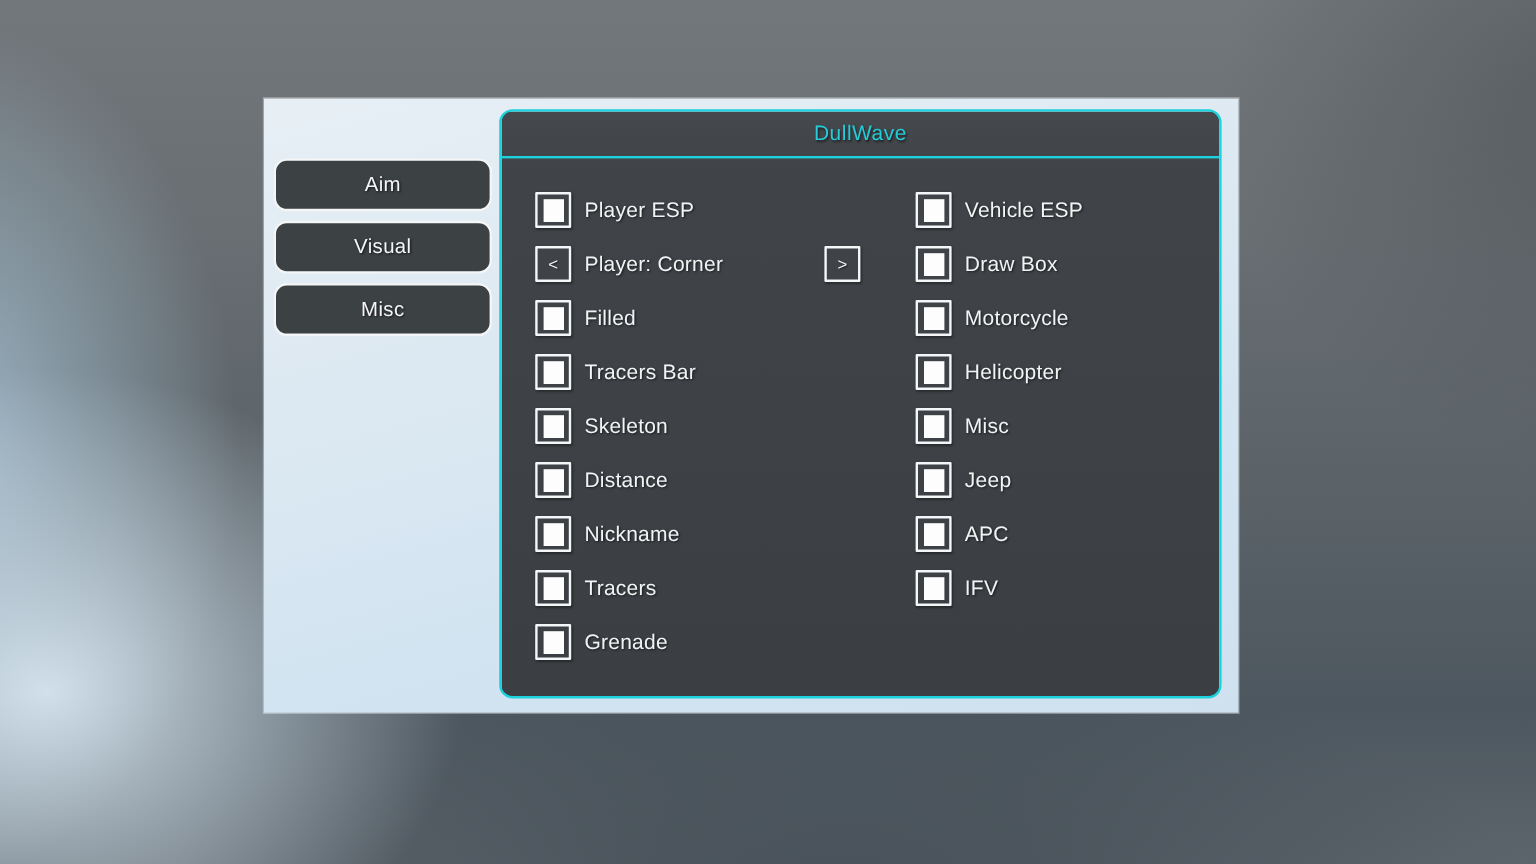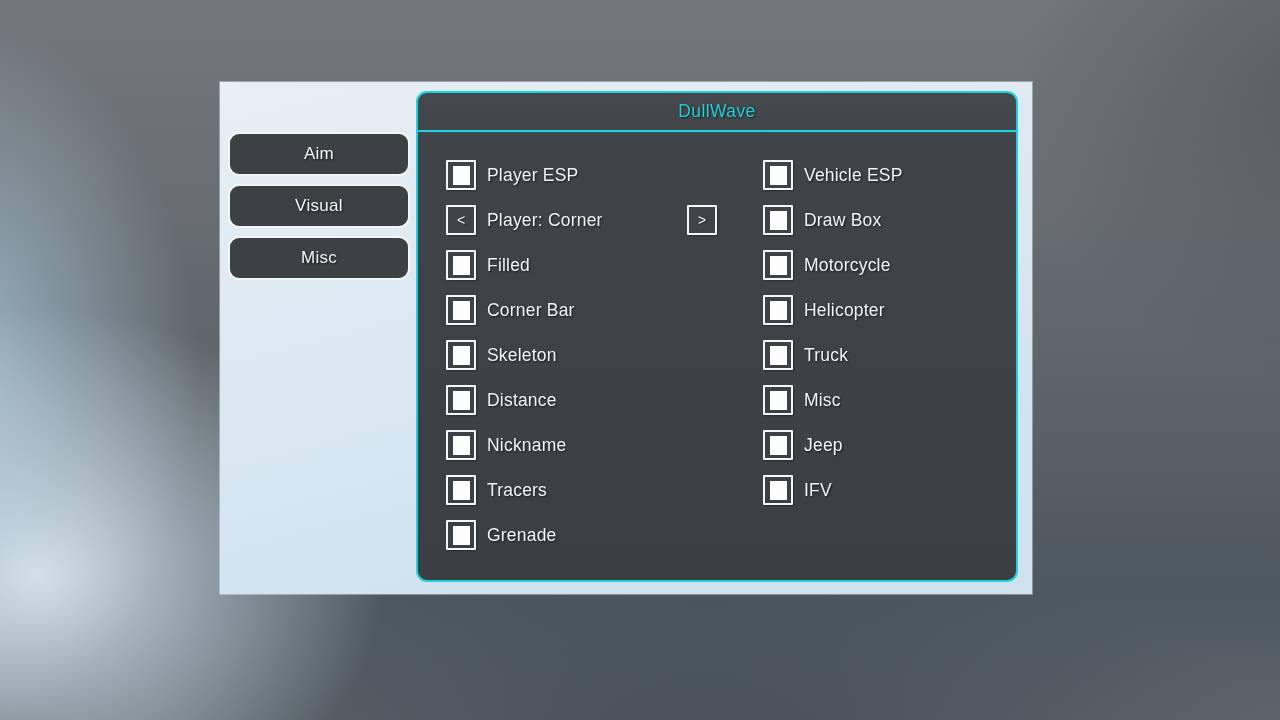--- a/index.html
+++ b/index.html
@@ -118,21 +118,21 @@
     <div class="checkbox">
       <div class="fill"></div>
     </div>
     <span class="lbl">Filled</span>
   </div>
 
   <div class="row">
     <div class="checkbox">
       <div class="fill"></div>
     </div>
-    <span class="lbl">Corner Bar</span>
+    <span class="lbl">Tracers Bar</span>
   </div>
 
   <div class="row">
     <div class="checkbox">
       <div class="fill"></div>
     </div>
     <span class="lbl">Skeleton</span>
   </div>
 
   <div class="row">
@@ -185,41 +185,41 @@
     <span class="lbl">Motorcycle</span>
   </div>
 
   <div class="row">
     <div class="checkbox">
       <div class="fill"></div>
     </div>
     <span class="lbl">Helicopter</span>
   </div>
 
-  <div class="row">
-    <div class="checkbox">
-      <div class="fill"></div>
-    </div>
-    <span class="lbl">Truck</span>
-  </div>
 
   <div class="row">
     <div class="checkbox">
       <div class="fill"></div>
     </div>
     <span class="lbl">Misc</span>
   </div>
 
   <div class="row">
     <div class="checkbox">
       <div class="fill"></div>
     </div>
     <span class="lbl">Jeep</span>
   </div>
 
+  <div class="row">
+    <div class="checkbox">
+      <div class="fill"></div>
+    </div>
+    <span class="lbl">APC</span>
+  </div>
 
   <div class="row">
     <div class="checkbox">
       <div class="fill"></div>
     </div>
     <span class="lbl">IFV</span>
   </div>
 </div>
       </div>
     </div>

